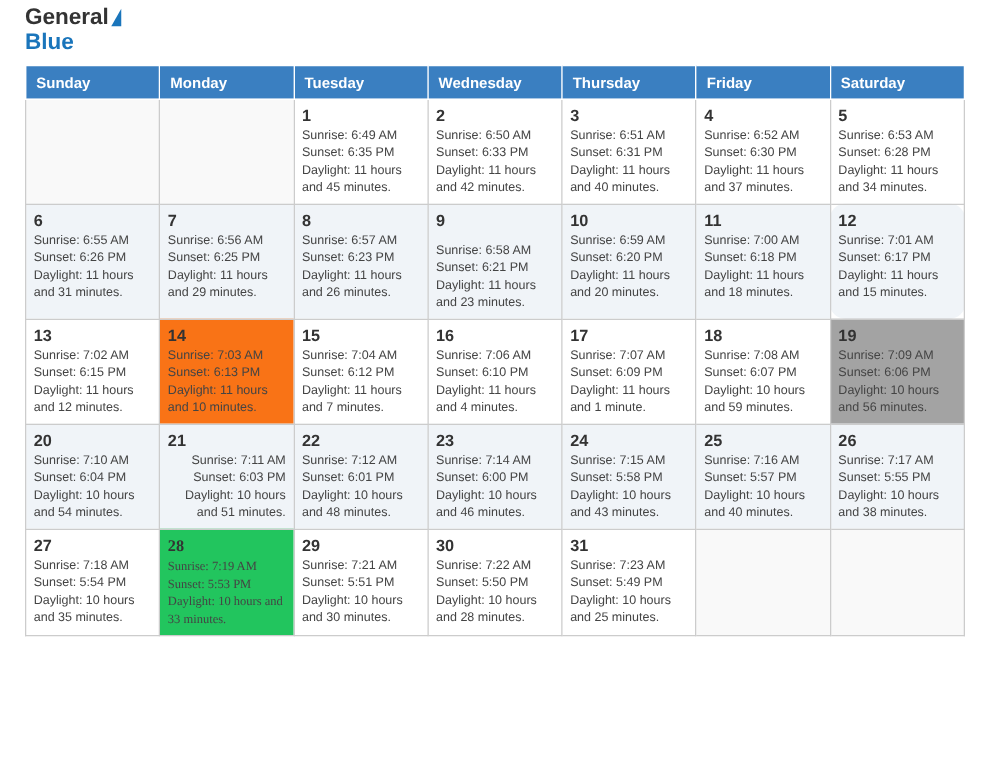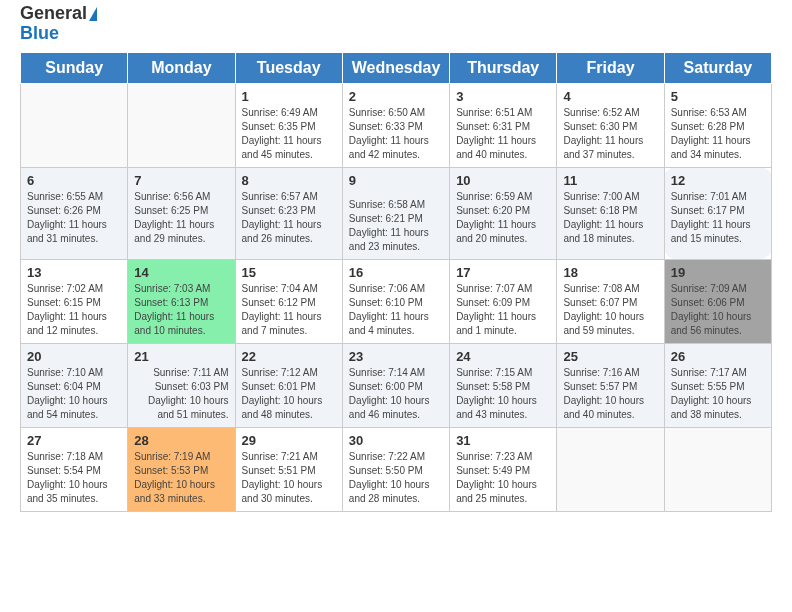--- a/index.html
+++ b/index.html
@@ -62,24 +62,24 @@
     .calendar-table {
       width: 100%;
       border-collapse: collapse;
       padding: 0 10px;
       margin: 0 10px;
       width: calc(100% - 20px);
     }
     .calendar-table th {
       background-color: #3a7fc1;
       color: #fff;
-      font-size: 16px;
+      font-size: 12px;
       font-weight: bold;
       padding: 6px 8px;
-      text-align: center;
+      text-align: left;
       border: 1px solid #fff;
     }
     .calendar-table td {
       border: 1px solid #ccc;
       vertical-align: top;
       padding: 5px 6px;
       font-size: 10.5px;
       color: #333;
       width: 14.28%;
       height: 80px;
@@ -216,21 +216,21 @@
 Daylight: 11 hours and 15 minutes.</div>
           </td>
         </tr>
         <tr>
           <td style="background: rgb(255, 255, 255);">
             <span class="day-num">13</span>
             <div class="cell-info" style="white-space: pre-line;">Sunrise: 7:02 AM
 Sunset: 6:15 PM
 Daylight: 11 hours and 12 minutes.</div>
           </td>
-          <td style="background: #86efac;">
+          <td style="background: #f97316;">
             <span class="day-num">14</span>
             <div class="cell-info" style="white-space: pre-line;">Sunrise: 7:03 AM
 Sunset: 6:13 PM
 Daylight: 11 hours and 10 minutes.</div>
           </td>
           <td style="background: rgb(255, 255, 255);">
             <span class="day-num">15</span>
             <div class="cell-info" style="white-space: pre-line;">Sunrise: 7:04 AM
 Sunset: 6:12 PM
 Daylight: 11 hours and 7 minutes.</div>
@@ -304,21 +304,21 @@
 Daylight: 10 hours and 38 minutes.</div>
           </td>
         </tr>
         <tr>
           <td style="background: rgb(255, 255, 255); margin-left: 47px;">
             <span class="day-num">27</span>
             <div class="cell-info" style="white-space: pre-line;">Sunrise: 7:18 AM
 Sunset: 5:54 PM
 Daylight: 10 hours and 35 minutes.</div>
           </td>
-          <td style="background: #fdba74;">
+          <td style="background: #22c55e; font-family: Liberation Serif, serif;">
             <span class="day-num">28</span>
             <div class="cell-info" style="white-space: pre-line;">Sunrise: 7:19 AM
 Sunset: 5:53 PM
 Daylight: 10 hours and 33 minutes.</div>
           </td>
           <td style="background: rgb(255, 255, 255);">
             <span class="day-num">29</span>
             <div class="cell-info" style="white-space: pre-line;">Sunrise: 7:21 AM
 Sunset: 5:51 PM
 Daylight: 10 hours and 30 minutes.</div>

